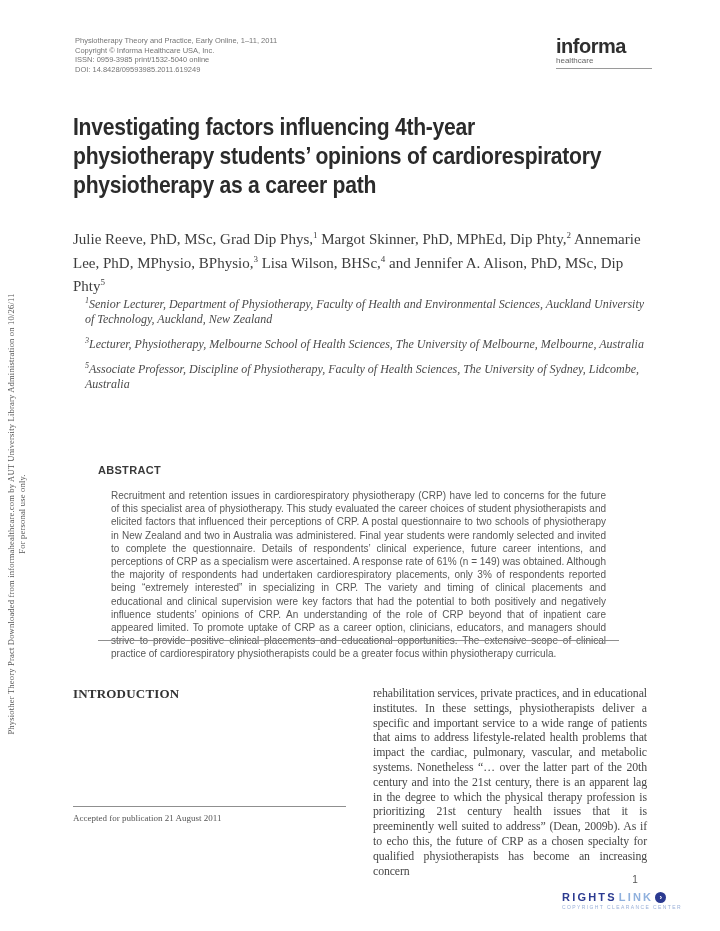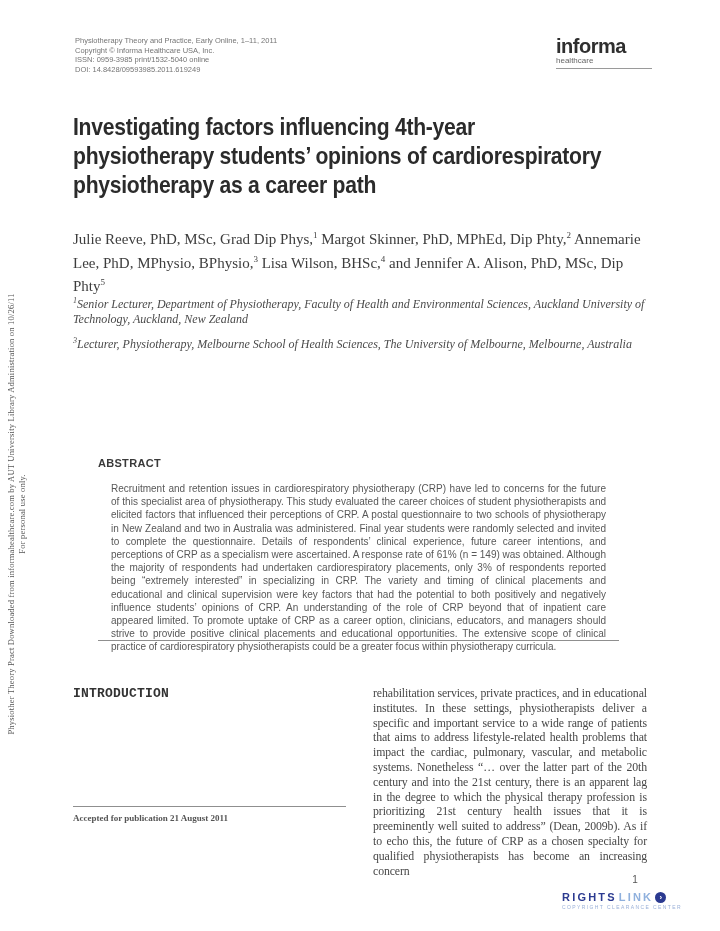--- a/index.html
+++ b/index.html
@@ -53,43 +53,43 @@
 
   .authors {
     position: absolute; left: 73px; top: 226px; width: 568px;
     font-size: 15px; line-height: 19.5px; color: #3d3d3d; margin: 0;
   }
   .authors sup { font-size: 9px; }
 
   .affiliations { position: absolute; left: 73px; top: 293px; width: 580px; }
   .affiliation {
     font-style: italic; font-size: 12px; line-height: 15px;
-    color: #4a4a4a; margin-bottom: 6px;
+    color: #4a4a4a; margin-bottom: 6px; margin-left: 12px;
   }
   .affiliation sup { font-size: 8px; }
 
   .abstract { position: absolute; left: 98px; top: 453px; width: 521px; }
   .abstract-heading {
     font-family: "Liberation Sans", sans-serif;
     font-weight: bold; font-size: 11px; color: #3a3a3a;
-    letter-spacing: 0.3px; margin: 4px 0 10px 0;
+    letter-spacing: 0.3px; margin: 11px 0 10px 0;
   }
   .abstract-text {
     font-family: "Liberation Sans", sans-serif;
     font-size: 10px; line-height: 13.2px; color: #585858;
     text-align: justify; margin: 13px;
   }
   .abstract-divider {
     position: absolute; left: 98px; top: 640px; width: 521px;
     border-top: 1px solid #8f8f8f;
   }
 
   .intro-heading {
     position: absolute; left: 73px; top: 686px;
-    font-family: Liberation Mono, monospace;
+    font-family: Liberation Serif, serif;
     font-weight: bold; font-size: 13px; color: #333;
     letter-spacing: 0.2px; margin: 0;
   }
   .col-left-para {
     position: absolute; left: 73px; top: 714px; width: 277px;
     font-size: 11.8px; line-height: 15.5px; color: #474747;
     text-align: justify; text-align-last: justify; margin: 0;
     letter-spacing: -0.1px;
   }
   .col-right-para {
@@ -98,21 +98,21 @@
     text-align: justify; text-align-last: justify; margin: 0;
     letter-spacing: -0.1px;
   }
 
   .footnote-divider {
     position: absolute; left: 73px; top: 806px; width: 273px;
     border-top: 1px solid #8f8f8f;
   }
   .accepted {
     position: absolute; left: 73px; top: 812px; width: 273px;
-    font-size: 9px; line-height: 12px; color: #555; margin: 0; font-weight: bold;
+    font-size: 9px; line-height: 12px; color: #555; margin: 0;
   }
   .correspondence {
     position: absolute; left: 73px; top: 829px; width: 273px;
     font-size: 9px; line-height: 12.8px; color: #555;
     text-align: justify; margin: 0;
   }
 
   .page-number {
     position: absolute; left: 620px; top: 874px; width: 30px;
     font-family: "Liberation Sans", sans-serif;
@@ -172,20 +172,21 @@
     <span>Julie Reeve, PhD, MSc, Grad Dip Phys,</span><sup>1</sup>
     <span>Margot Skinner, PhD, MPhEd, Dip Phty,</span><sup>2</sup>
     <span>Annemarie Lee, PhD, MPhysio, BPhysio,</span><sup>3</sup>
     <span>Lisa Wilson, BHSc,</span><sup>4</sup>
     <span>and Jennifer A. Alison, PhD, MSc, Dip Phty</span><sup>5</sup>
   </p>
 
   <div class="affiliations">
     <div class="affiliation"><sup>1</sup><span>Senior Lecturer, Department of Physiotherapy, Faculty of Health and Environmental Sciences, Auckland University of Technology, Auckland, New Zealand</span></div>
     <div class="affiliation"><sup>3</sup><span>Lecturer, Physiotherapy, Melbourne School of Health Sciences, The University of Melbourne, Melbourne, Australia</span></div>
+    <div class="affiliation"><sup>5</sup><span>Associate Professor, Discipline of Physiotherapy, Faculty of Health Sciences, The University of Sydney, Lidcombe, Australia</span></div>
   </div>
 
   <div class="abstract">
     <h2 class="abstract-heading">ABSTRACT</h2>
     <p class="abstract-text">Recruitment and retention issues in cardiorespiratory physiotherapy (CRP) have led to concerns for the future of this specialist area of physiotherapy. This study evaluated the career choices of student physiotherapists and elicited factors that influenced their perceptions of CRP. A postal questionnaire to two schools of physiotherapy in New Zealand and two in Australia was administered. Final year students were randomly selected and invited to complete the questionnaire. Details of respondents’ clinical experience, future career intentions, and perceptions of CRP as a specialism were ascertained. A response rate of 61% (n = 149) was obtained. Although the majority of respondents had undertaken cardiorespiratory placements, only 3% of respondents reported being “extremely interested” in specializing in CRP. The variety and timing of clinical placements and educational and clinical supervision were key factors that had the potential to both positively and negatively influence students’ opinions of CRP. An understanding of the role of CRP beyond that of inpatient care appeared limited. To promote uptake of CRP as a career option, clinicians, educators, and managers should strive to provide positive clinical placements and educational opportunities. The extensive scope of clinical practice of cardiorespiratory physiotherapists could be a greater focus within physiotherapy curricula.</p>
   </div>
   <div class="abstract-divider"></div>
 
   <h2 class="intro-heading">INTRODUCTION</h2>
   <p class="col-right-para">rehabilitation services, private practices, and in educational institutes. In these settings, physiotherapists deliver a specific and important service to a wide range of patients that aims to address lifestyle-related health problems that impact the cardiac, pulmonary, vascular, and metabolic systems. Nonetheless “… over the latter part of the 20th century and into the 21st century, there is an apparent lag in the degree to which the physical therapy profession is prioritizing 21st century health issues that it is preeminently well suited to address” (Dean, 2009b). As if to echo this, the future of CRP as a chosen specialty for qualified physiotherapists has become an increasing concern</p>

